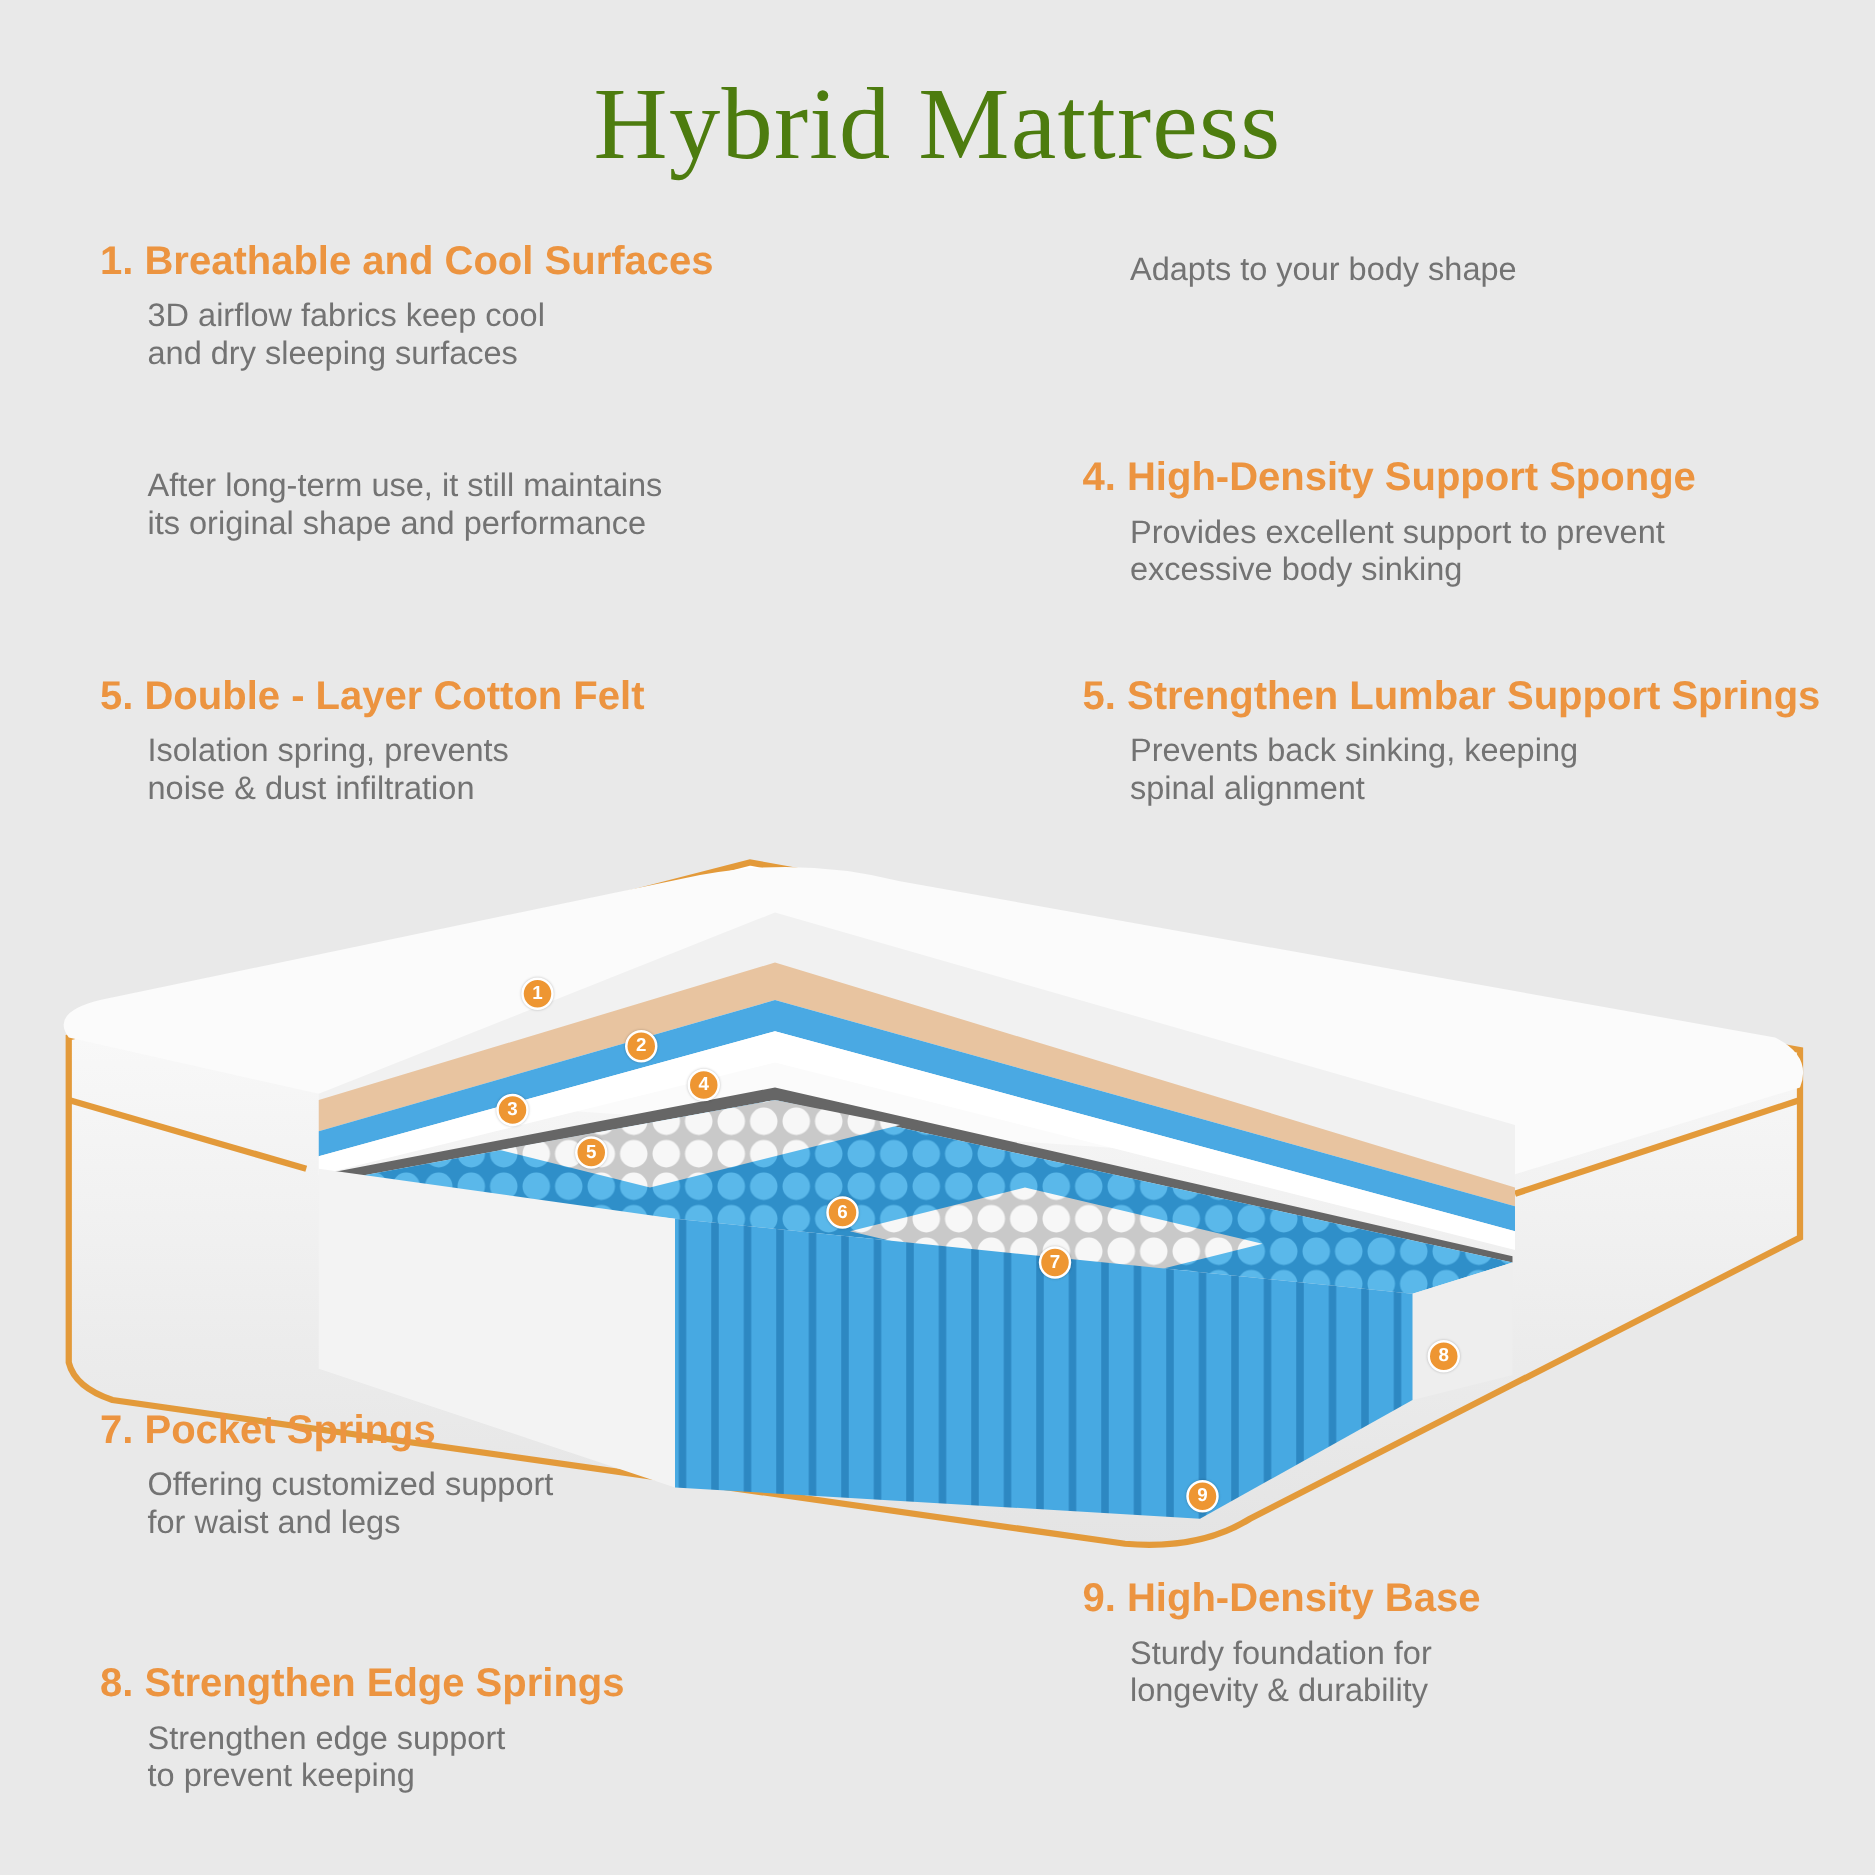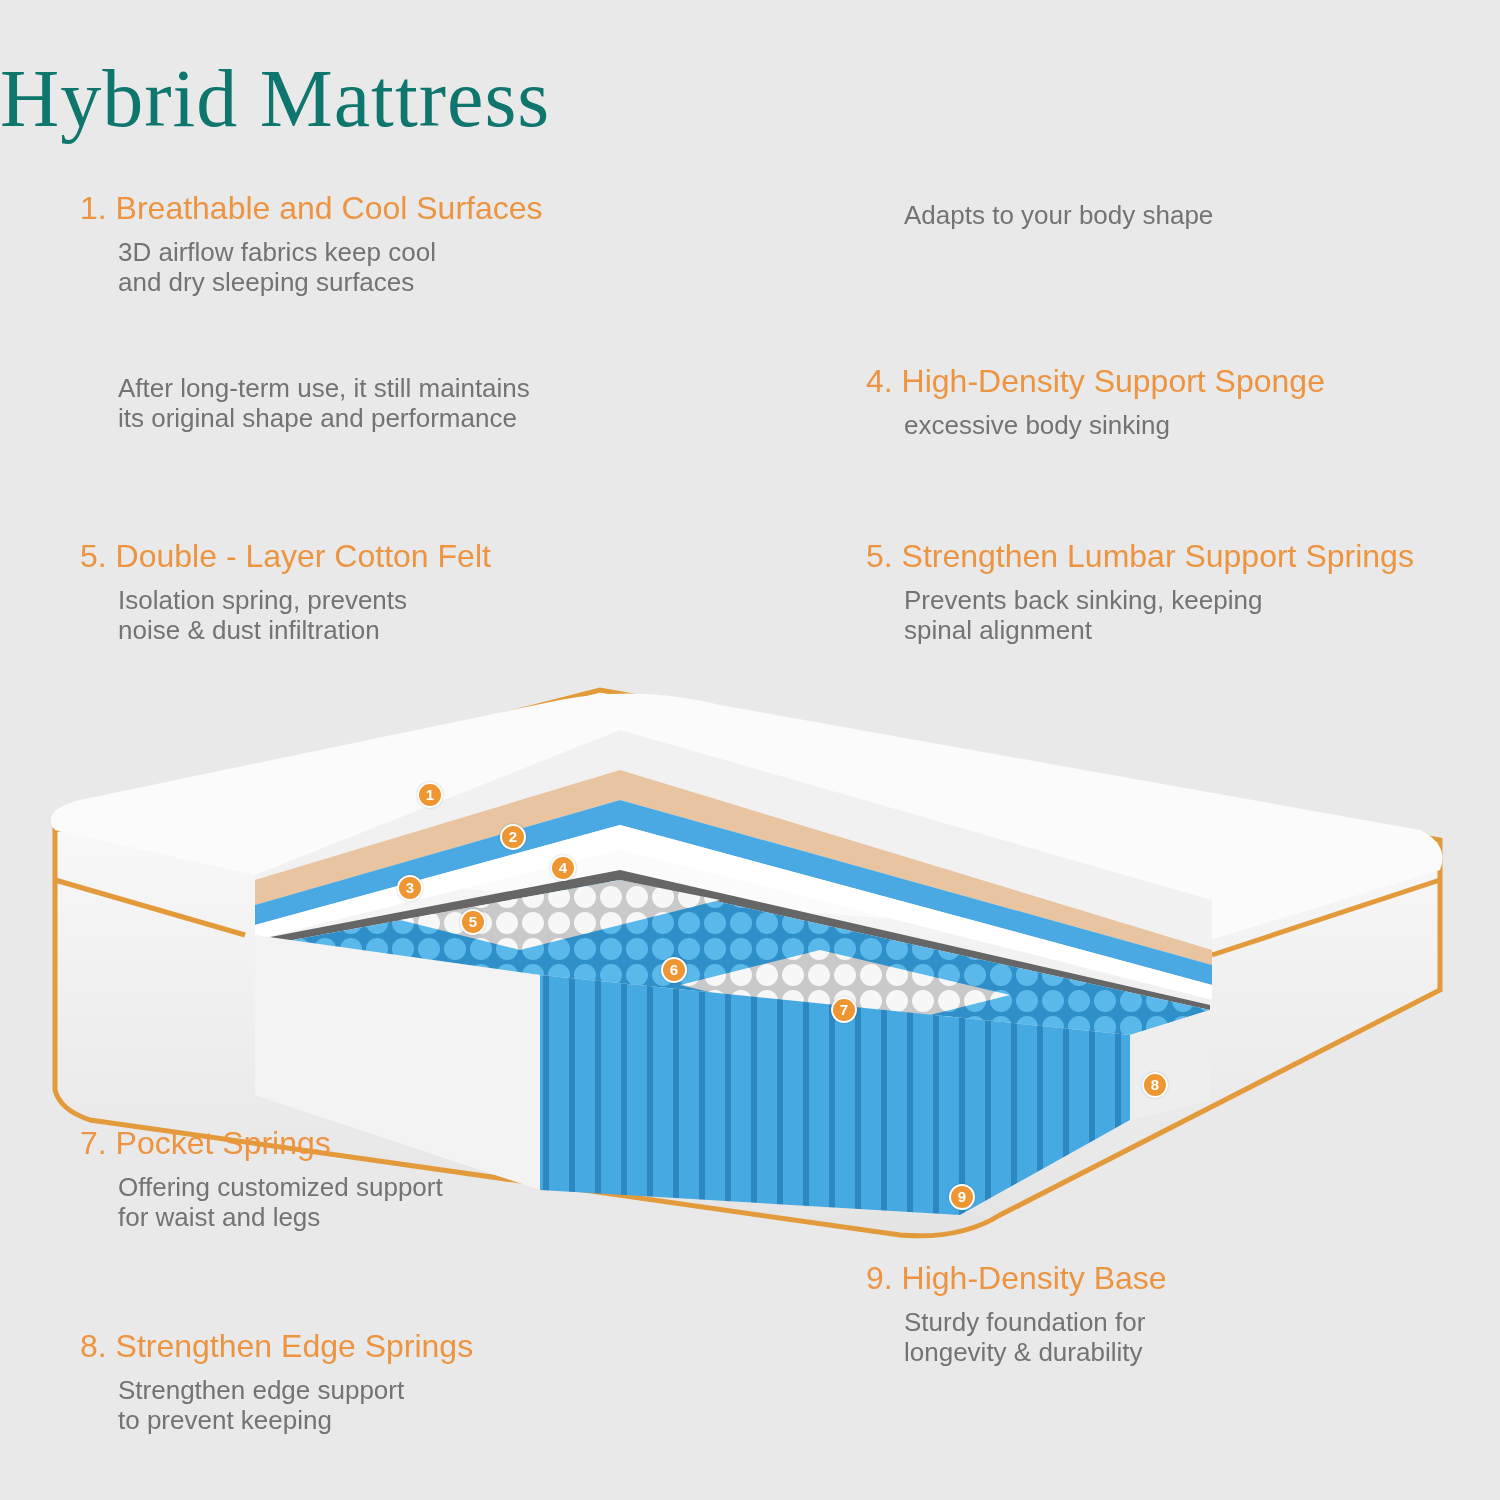--- a/index.html
+++ b/index.html
@@ -1,19 +1,19 @@
 <!DOCTYPE html>
 <html><head>
 <meta charset="utf-8">
 <style>
   html, body { margin:0; padding:0; }
   body { width:1500px; height:1500px; background:#e9e9e9; position:relative; overflow:hidden; font-family:"Liberation Sans", sans-serif; }
-  .title { position:absolute; top:52px; left:0; width:1500px; text-align:left; font-family:"Liberation Serif", serif; font-size:82px; color:#0f766e; letter-spacing:1px; }
+  .title { position:absolute; top:52px; left:0; width:1500px; text-align:center; font-family:"Liberation Serif", serif; font-size:82px; color:#4d7c0f; letter-spacing:1px; }
   .feature { position:absolute; }
-  .feature .h { font-size:32px; color:#ec9440; white-space:nowrap; }
+  .feature .h { font-size:32px; color:#ec9440; white-space:nowrap;font-weight:bold; }
   .feature .d { margin-left:38px; margin-top:10px; font-size:26px; color:#737373; line-height:30px; white-space:nowrap; }
   .art { position:absolute; left:0; top:680px; width:1500px; height:560px; }
   .badge { position:absolute; width:22px; height:22px; border-radius:50%; background:#ee9632; border:2px solid #fff; color:#fff; font-size:15px; font-weight:bold; text-align:center; line-height:22px; box-shadow:0 0 2px rgba(0,0,0,.25); }
 </style>
 </head>
 <body>
 
 <div class="title">Hybrid Mattress</div>
 
 <div class="feature" style="left:80px;top:190px">
@@ -30,20 +30,21 @@
 </div>
 <div class="feature" style="left:80px;top:363px">
   <div class="d">
       <div>After long-term use, it still maintains</div>
       <div>its original shape and performance</div>
     </div>
 </div>
 <div class="feature" style="left:866px;top:363px">
   <div class="h">4. High-Density Support Sponge</div>
   <div class="d">
+      <div>Provides excellent support to prevent</div>
       <div>excessive body sinking</div>
     </div>
 </div>
 <div class="feature" style="left:80px;top:538px">
   <div class="h">5. Double - Layer Cotton Felt</div>
   <div class="d">
       <div>Isolation spring, prevents</div>
       <div>noise &amp; dust infiltration</div>
     </div>
 </div>

